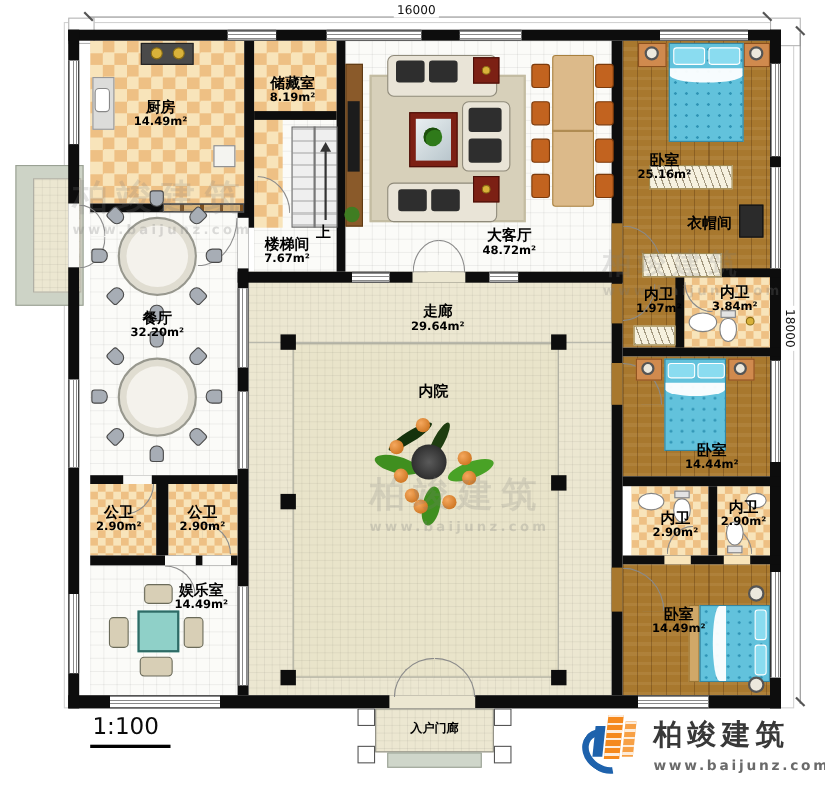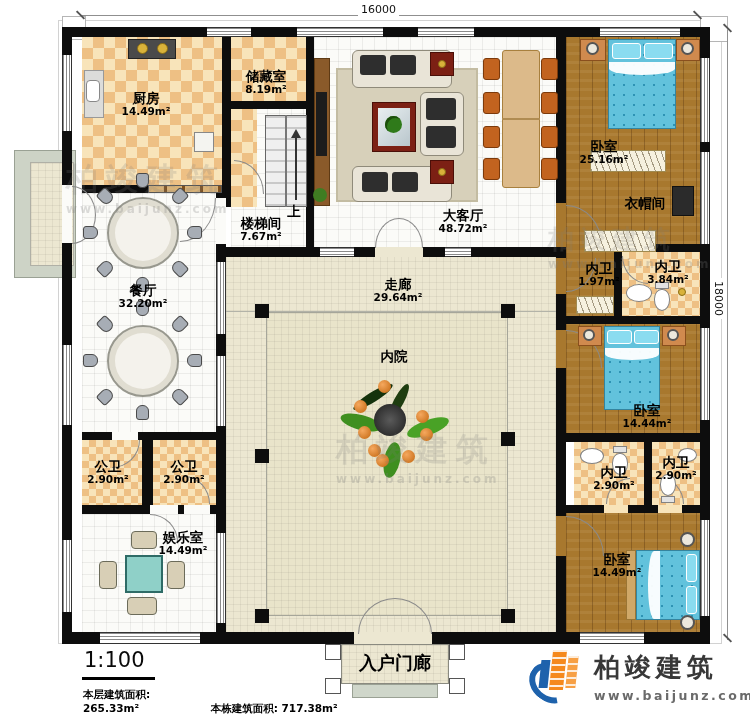--- a/index.html
+++ b/index.html
@@ -372,21 +372,21 @@
     </div>
   <div class="a rlabel" style="left:676px;top:468px;">
       <div class="nm">内卫</div>
       <div class="ar">2.90m²</div>
     </div>
   <div class="a rlabel" style="left:617px;top:565px;">
       <div class="nm">卧室</div>
       <div class="ar">14.49m²</div>
     </div>
   <div class="a rlabel" style="left:395px;top:663px;">
-      <div class="nm" style="font-size:18px;">入户门廊</div>
+      <div class="nm" style="font-size:11px;">入户门廊</div>
     </div>
 
   <div class="a wm" style="left:66px;top:158px;">
     <div class="t1">柏竣建筑</div>
     <div class="t2">www.baijunz.com</div>
   </div>
   <div class="a wm" style="left:336px;top:428px;">
     <div class="t1">柏竣建筑</div>
     <div class="t2">www.baijunz.com</div>
   </div>
@@ -394,24 +394,20 @@
     <div class="t1" style="font-size:26px;letter-spacing:6px;">柏竣建筑</div>
     <div class="t2">www.baijunz.com</div>
   </div>
 
   <div class="a" style="left:82px;top:648px;z-index:8;">
     <div class="titlerow" style="position:static;">
       <span class="scaletxt">1:100</span>
     </div>
   </div>
   <div class="a stats" style="left:83px;top:687px;z-index:8;">
-    <div style="position:static;">
-      <span class="c1"><span>本层建筑面积:</span> <span>265.33m²</span></span>
-      <span><span>本栋建筑面积:</span> <span>717.38m²</span></span>
-    </div>
     <div style="position:static;">
       <span class="c1"> </span>
       
     </div>
   </div>
 
   <div class="a" style="left:526px;top:648px;width:62px;height:58px;z-index:8;">
     <div class="a" style="left:2px;top:16px;width:46px;height:38px;border:6px solid #1e62ac;border-top-color:transparent;border-right-color:transparent;border-radius:50%;transform:rotate(35deg);"></div>
     <div class="a" style="left:14px;top:12px;width:9px;height:28px;background:#1e62ac;transform:skewX(-6deg);"></div>
     <div class="a" style="left:25px;top:2px;width:14px;height:40px;background:#f5891d repeating-linear-gradient(180deg,rgba(255,255,255,.85) 0 2px,transparent 2px 7px);transform:skewX(-6deg);"></div>

